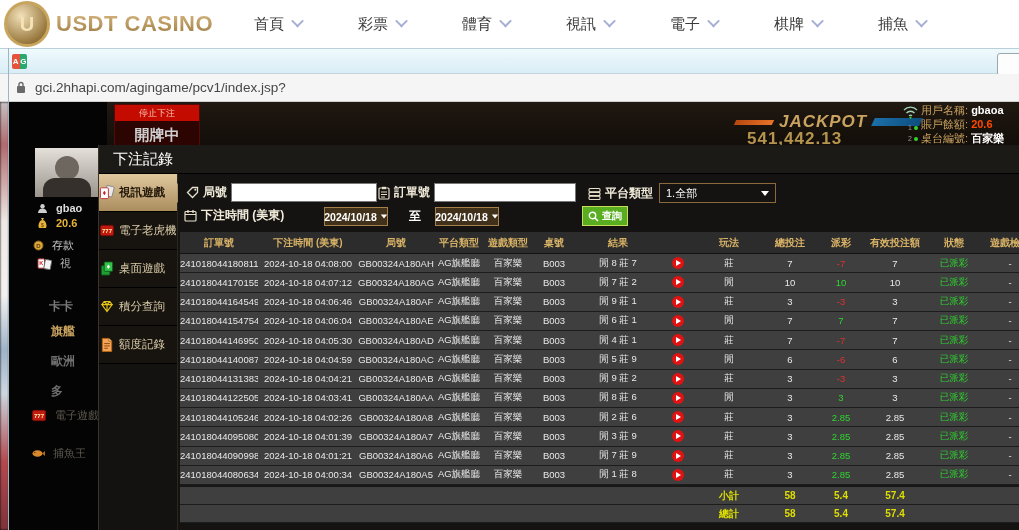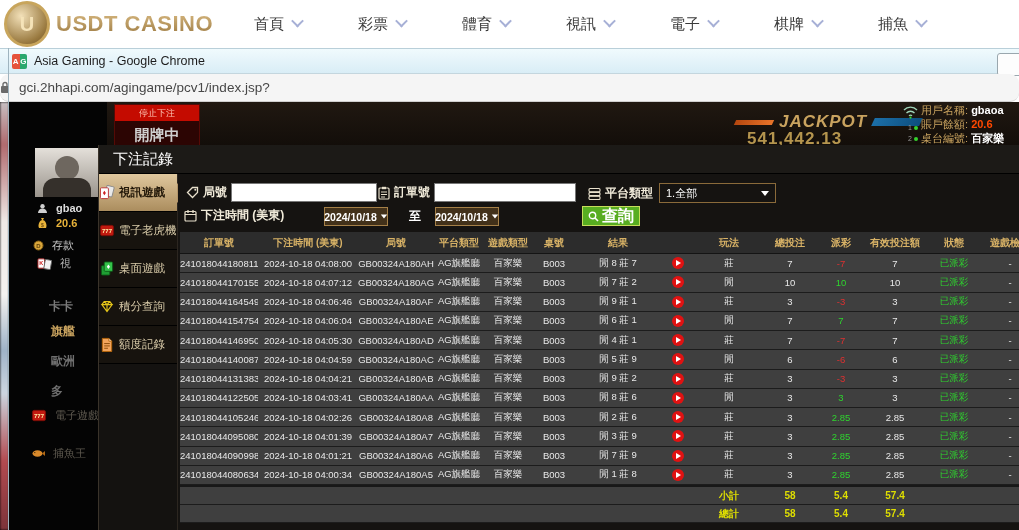--- a/index.html
+++ b/index.html
@@ -28,21 +28,21 @@
   .agfav{width:15px;height:15px;display:flex;border-radius:2px;overflow:hidden;flex:0 0 auto;}
   .agfav i{width:50%;height:100%;font-style:normal;color:#fff;font-size:8px;font-weight:bold;
            display:flex;align-items:center;justify-content:center;}
   .agfav .a{background:#e5533c;} .agfav .g{background:#2aa86e;}
   .title-text{font-size:12.5px;color:#1d1d1d;margin-left:7px;}
   .tb-btn{position:absolute;right:-10px;top:4px;width:30px;height:21px;background:#fdfdfd;
           border:1px solid #9aa7ae;border-radius:3px;}
 
   
   .urlbar{position:absolute;top:74px;left:0;right:0;height:28px;background:#f5f5f5;
-          border-bottom:1px solid #cfcfcf;display:flex;align-items:center;box-sizing:border-box;border-radius:9px;}
+          border-bottom:1px solid #cfcfcf;display:flex;align-items:center;padding-left:16px;box-sizing:border-box;}
   .url-text{font-size:13.5px;color:#474747;margin-left:9px;}
 
   .win-edge{position:absolute;left:8px;top:48px;bottom:0;width:1px;background:#9fb4bf;z-index:6;}
 
   
   .page{position:absolute;top:102px;left:0;right:0;bottom:0;background:#000;overflow:hidden;}
   .edge-strip{position:absolute;left:0;top:0;width:9px;height:100%;filter:blur(1.2px);
       background:linear-gradient(#c6bfc2,#b06a6e 10%,#efe9e6 28%,#f4f2f0 45%,#9fb3c8 58%,#ccd6e0 68%,#b24a50 84%,#7c343a 100%);}
 
   
@@ -99,21 +99,21 @@
   .f-abs{position:absolute;display:flex;align-items:center;white-space:nowrap;}
   .f-label{color:#f0ead9;font-size:12px;font-weight:bold;}
   .f-input{height:17px;border:1px solid #777;background:#fff;width:138px;font-size:11px;padding:0 3px;}
   .f-select{width:117px;height:20px;background:#151311;border:1px solid #8a6a3a;color:#fff;font-size:11px;
             display:flex;align-items:center;justify-content:space-between;padding:0 6px;box-sizing:border-box;cursor:pointer;}
   .tri-down{width:0;height:0;border-left:4px solid transparent;border-right:4px solid transparent;border-top:5px solid #fff;}
   .datebtn{width:64px;height:19px;background:#42311a;border:1px solid #a58048;color:#fff;font-size:10.5px;font-weight:bold;
            display:flex;align-items:center;justify-content:center;gap:3px;cursor:pointer;box-sizing:border-box;}
   .datebtn .tri-down{border-top-color:#fff;transform:scale(.8);}
   .to-lab{color:#fff;font-size:12px;font-weight:bold;}
-  .searchbtn{height:20px;background:#58ad21;border:1px solid #c6de5a;color:#fff;font-size:16px;font-weight:bold;
+  .searchbtn{height:20px;background:#58ad21;border:1px solid #c6de5a;color:#fff;font-size:10px;font-weight:bold;
              display:flex;align-items:center;padding:0 5px;gap:3px;cursor:pointer;}
 
   
   .tbl{position:absolute;left:2px;top:58px;width:858px;}
   .trow{display:grid;grid-template-columns:78px 100px 76px 50px 48px 44px 84px 36px 66px 56px 46px 62px 56px 56px;
         background:#3f3f3f;border-bottom:1px solid #1c1c1c;height:18.25px;align-items:center;}
   .trow.head{background:#2c2c2c;height:21px;border-bottom:1px solid #141414;}
   .trow.head .cell{color:#d8b266;font-weight:bold;font-size:10px;}
   .cell{color:#e8e8e8;font-size:9.5px;text-align:center;overflow:hidden;white-space:nowrap;}
   .cell.neg{color:#e03030;} .cell.pos{color:#2ed52e;} .cell.stat{color:#2ed52e;}
@@ -168,21 +168,20 @@
           <span class="chev"></span>
         </div>
       </div>
   </div>
 
   <div class="titlebar">
     <span class="agfav">
         <i class="a">A</i>
         <i class="g">G</i>
       </span>
-    <span class="title-text">Asia Gaming - Google Chrome</span>
     <div class="tb-btn"></div>
   </div>
 
   <div class="urlbar">
     <svg width="10" height="13" viewBox="0 0 10 13">
       <rect x="1" y="5" width="8" height="7" rx="1" fill="#6a6a6a"></rect>
       <path d="M3 5V3.5a2 2 0 0 1 4 0V5" fill="none" stroke="#6a6a6a" stroke-width="1.4"></path>
     </svg>
     <span class="url-text">gci.2hhapi.com/agingame/pcv1/index.jsp?</span>
   </div>

